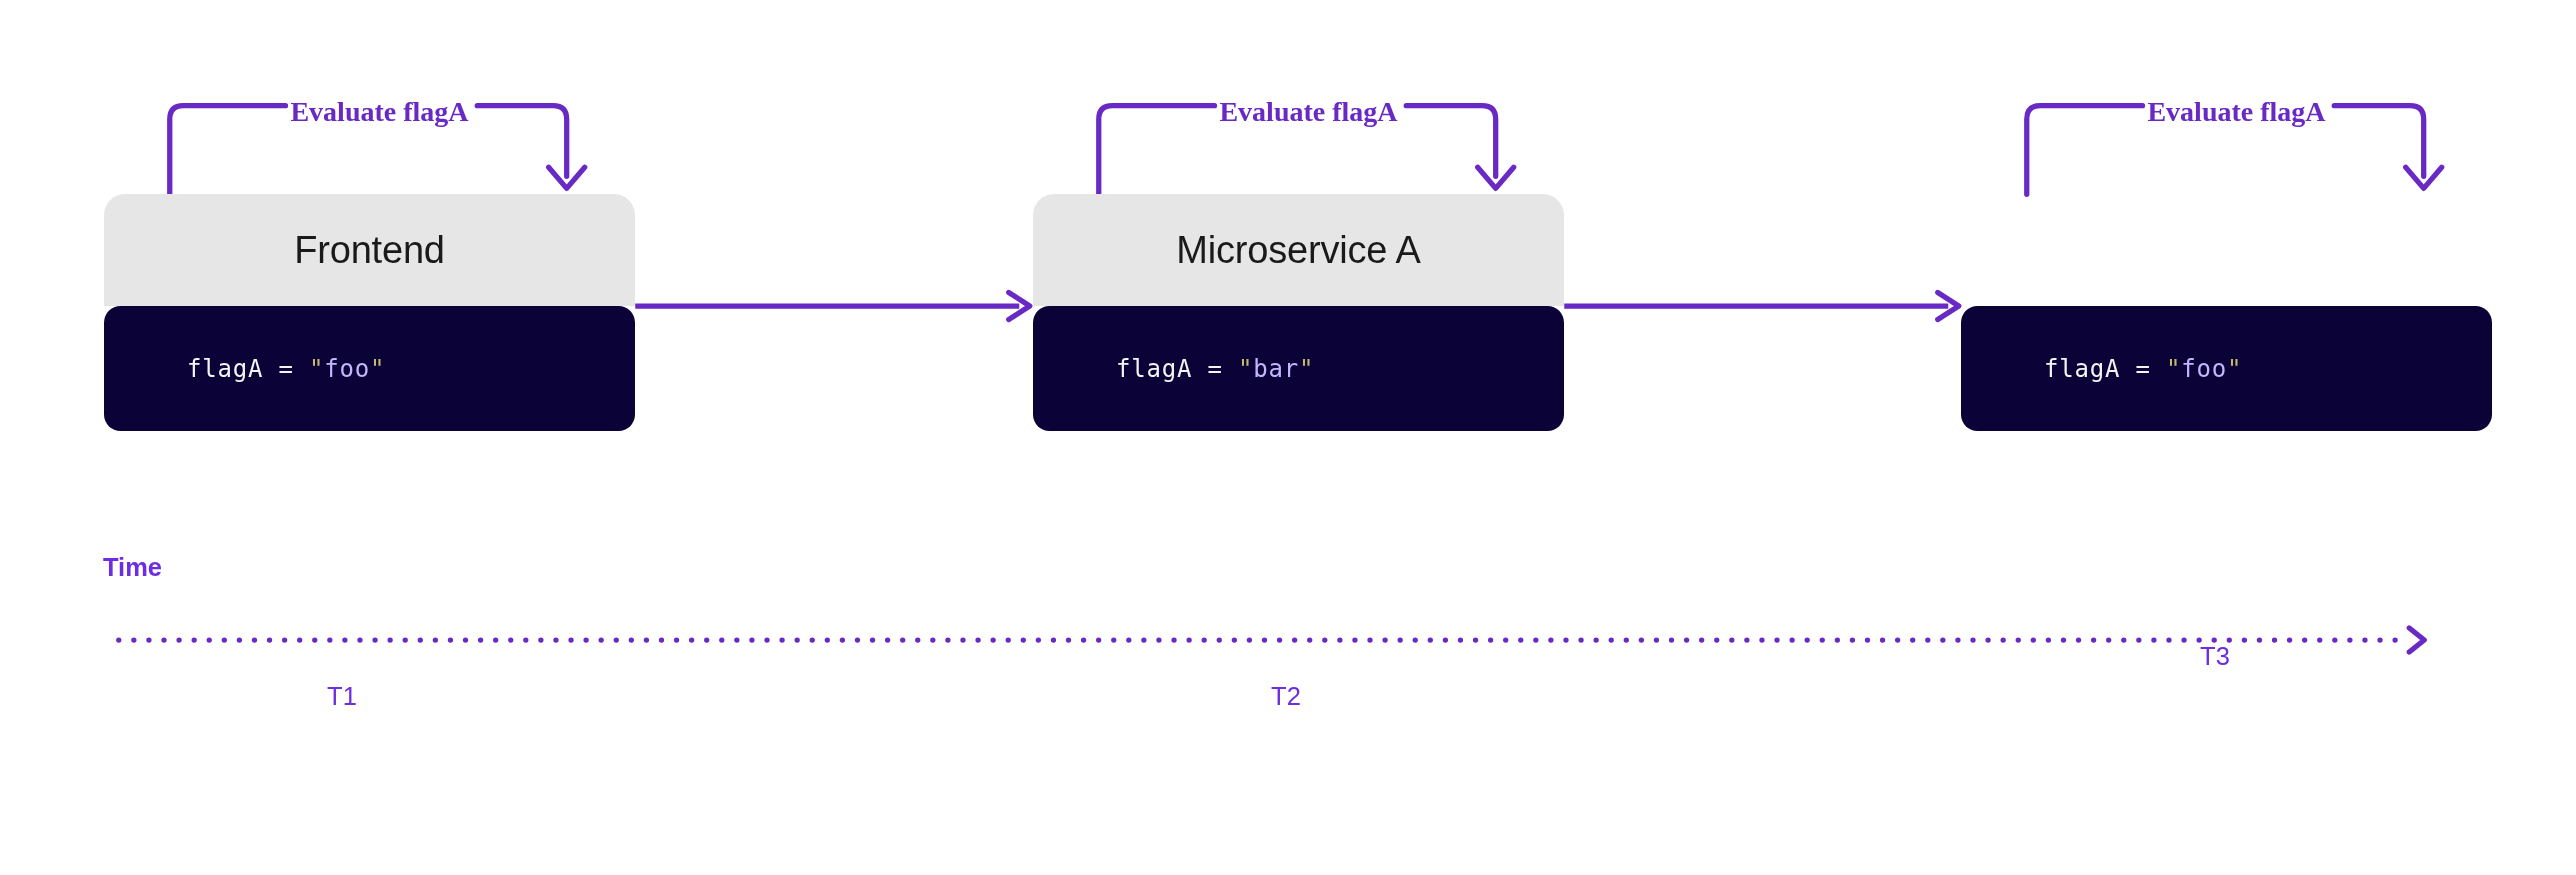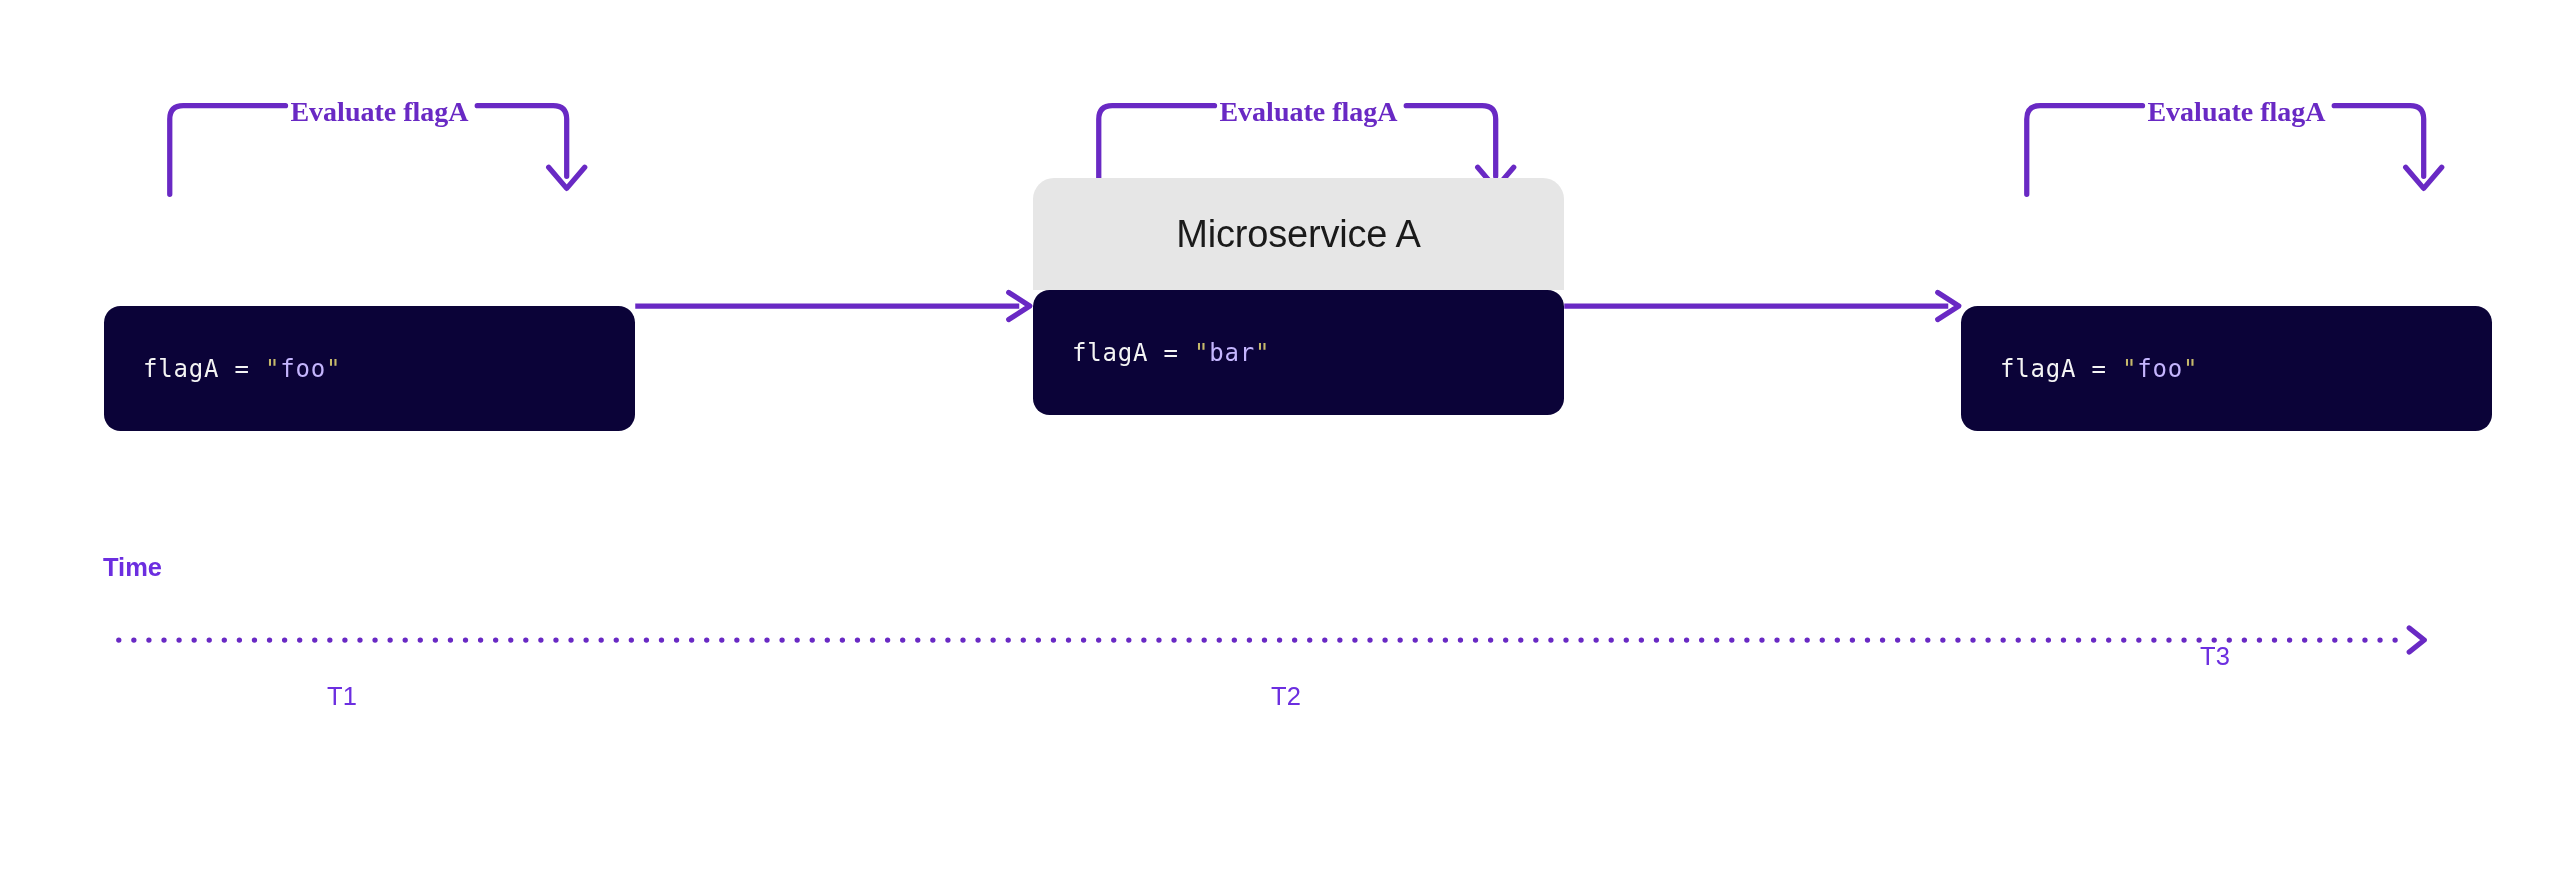--- a/index.html
+++ b/index.html
@@ -60,21 +60,21 @@
     align-items: center;
   }
   .code-text {
     padding-left: 39px;
     font-family: "DejaVu Sans Mono", "Liberation Mono", monospace;
     font-size: 24px;
     line-height: 1;
     white-space: pre;
     letter-spacing: 0.8px;
   }
-  .code-id { color: #f4f4f4; }
+  .code-id { color: #f4f4f4; margin-left: 44px; }
   .code-op { color: #f4f4f4; }
   .code-str { color: #c4b5fd; }
   .code-quote { color: #c6b96b; }
 
   
   .bracket {
     position: absolute;
     width: 421px;
     height: 98px;
   }
@@ -137,20 +137,23 @@
   <div class="bracket" style="left:169px; top:98px;">
     <svg width="421" height="98" viewBox="0 0 560 130" aria-hidden="true">
       <path d="M 1 128 L 1 28 Q 1 10 19 10 L 155 10" fill="none" stroke="#6929c4" stroke-width="7" stroke-linecap="round"></path>
       <path d="M 410 10 L 511 10 Q 529 10 529 28 L 529 104" fill="none" stroke="#6929c4" stroke-width="7" stroke-linecap="round"></path>
       <path d="M 505 92 L 529 120 L 553 92" fill="none" stroke="#6929c4" stroke-width="7" stroke-linecap="round" stroke-linejoin="round"></path>
     </svg>
     <div class="bracket-label">Evaluate flagA</div>
   </div>
 
   <div class="node" style="left:104px; top:194px;">
+    <div class="node-header">
+      <span class="node-title">Frontend</span>
+    </div>
     <div class="node-code">
       <div class="code-text"><span class="code-id">flagA</span><span class="code-op"> = </span><span class="code-quote">"</span><span class="code-str">foo</span><span class="code-quote">"</span></div>
     </div>
   </div>
 
   <div class="flow-arrow" style="left:635px; top:291px; width:398px;">
     <svg width="398" height="30" viewBox="0 0 530 40" aria-hidden="true">
       <line x1="0" y1="20" x2="512" y2="20" stroke="#6929c4" stroke-width="7"></line>
       <path d="M 498 2 L 526 20 L 498 38" fill="none" stroke="#6929c4" stroke-width="7" stroke-linecap="round" stroke-linejoin="round"></path>
     </svg>
@@ -158,21 +161,21 @@
 
   <div class="bracket" style="left:1098px; top:98px;">
     <svg width="421" height="98" viewBox="0 0 560 130" aria-hidden="true">
       <path d="M 1 128 L 1 28 Q 1 10 19 10 L 155 10" fill="none" stroke="#6929c4" stroke-width="7" stroke-linecap="round"></path>
       <path d="M 410 10 L 511 10 Q 529 10 529 28 L 529 104" fill="none" stroke="#6929c4" stroke-width="7" stroke-linecap="round"></path>
       <path d="M 505 92 L 529 120 L 553 92" fill="none" stroke="#6929c4" stroke-width="7" stroke-linecap="round" stroke-linejoin="round"></path>
     </svg>
     <div class="bracket-label">Evaluate flagA</div>
   </div>
 
-  <div class="node" style="left:1033px; top:178px;">
+  <div class="node" style="left:1033px; top:194px;">
     <div class="node-header">
       <span class="node-title">Microservice A</span>
     </div>
     <div class="node-code">
       <div class="code-text"><span class="code-id">flagA</span><span class="code-op"> = </span><span class="code-quote">"</span><span class="code-str">bar</span><span class="code-quote">"</span></div>
     </div>
   </div>
 
   <div class="flow-arrow" style="left:1564px; top:291px; width:398px;">
     <svg width="398" height="30" viewBox="0 0 530 40" aria-hidden="true">

